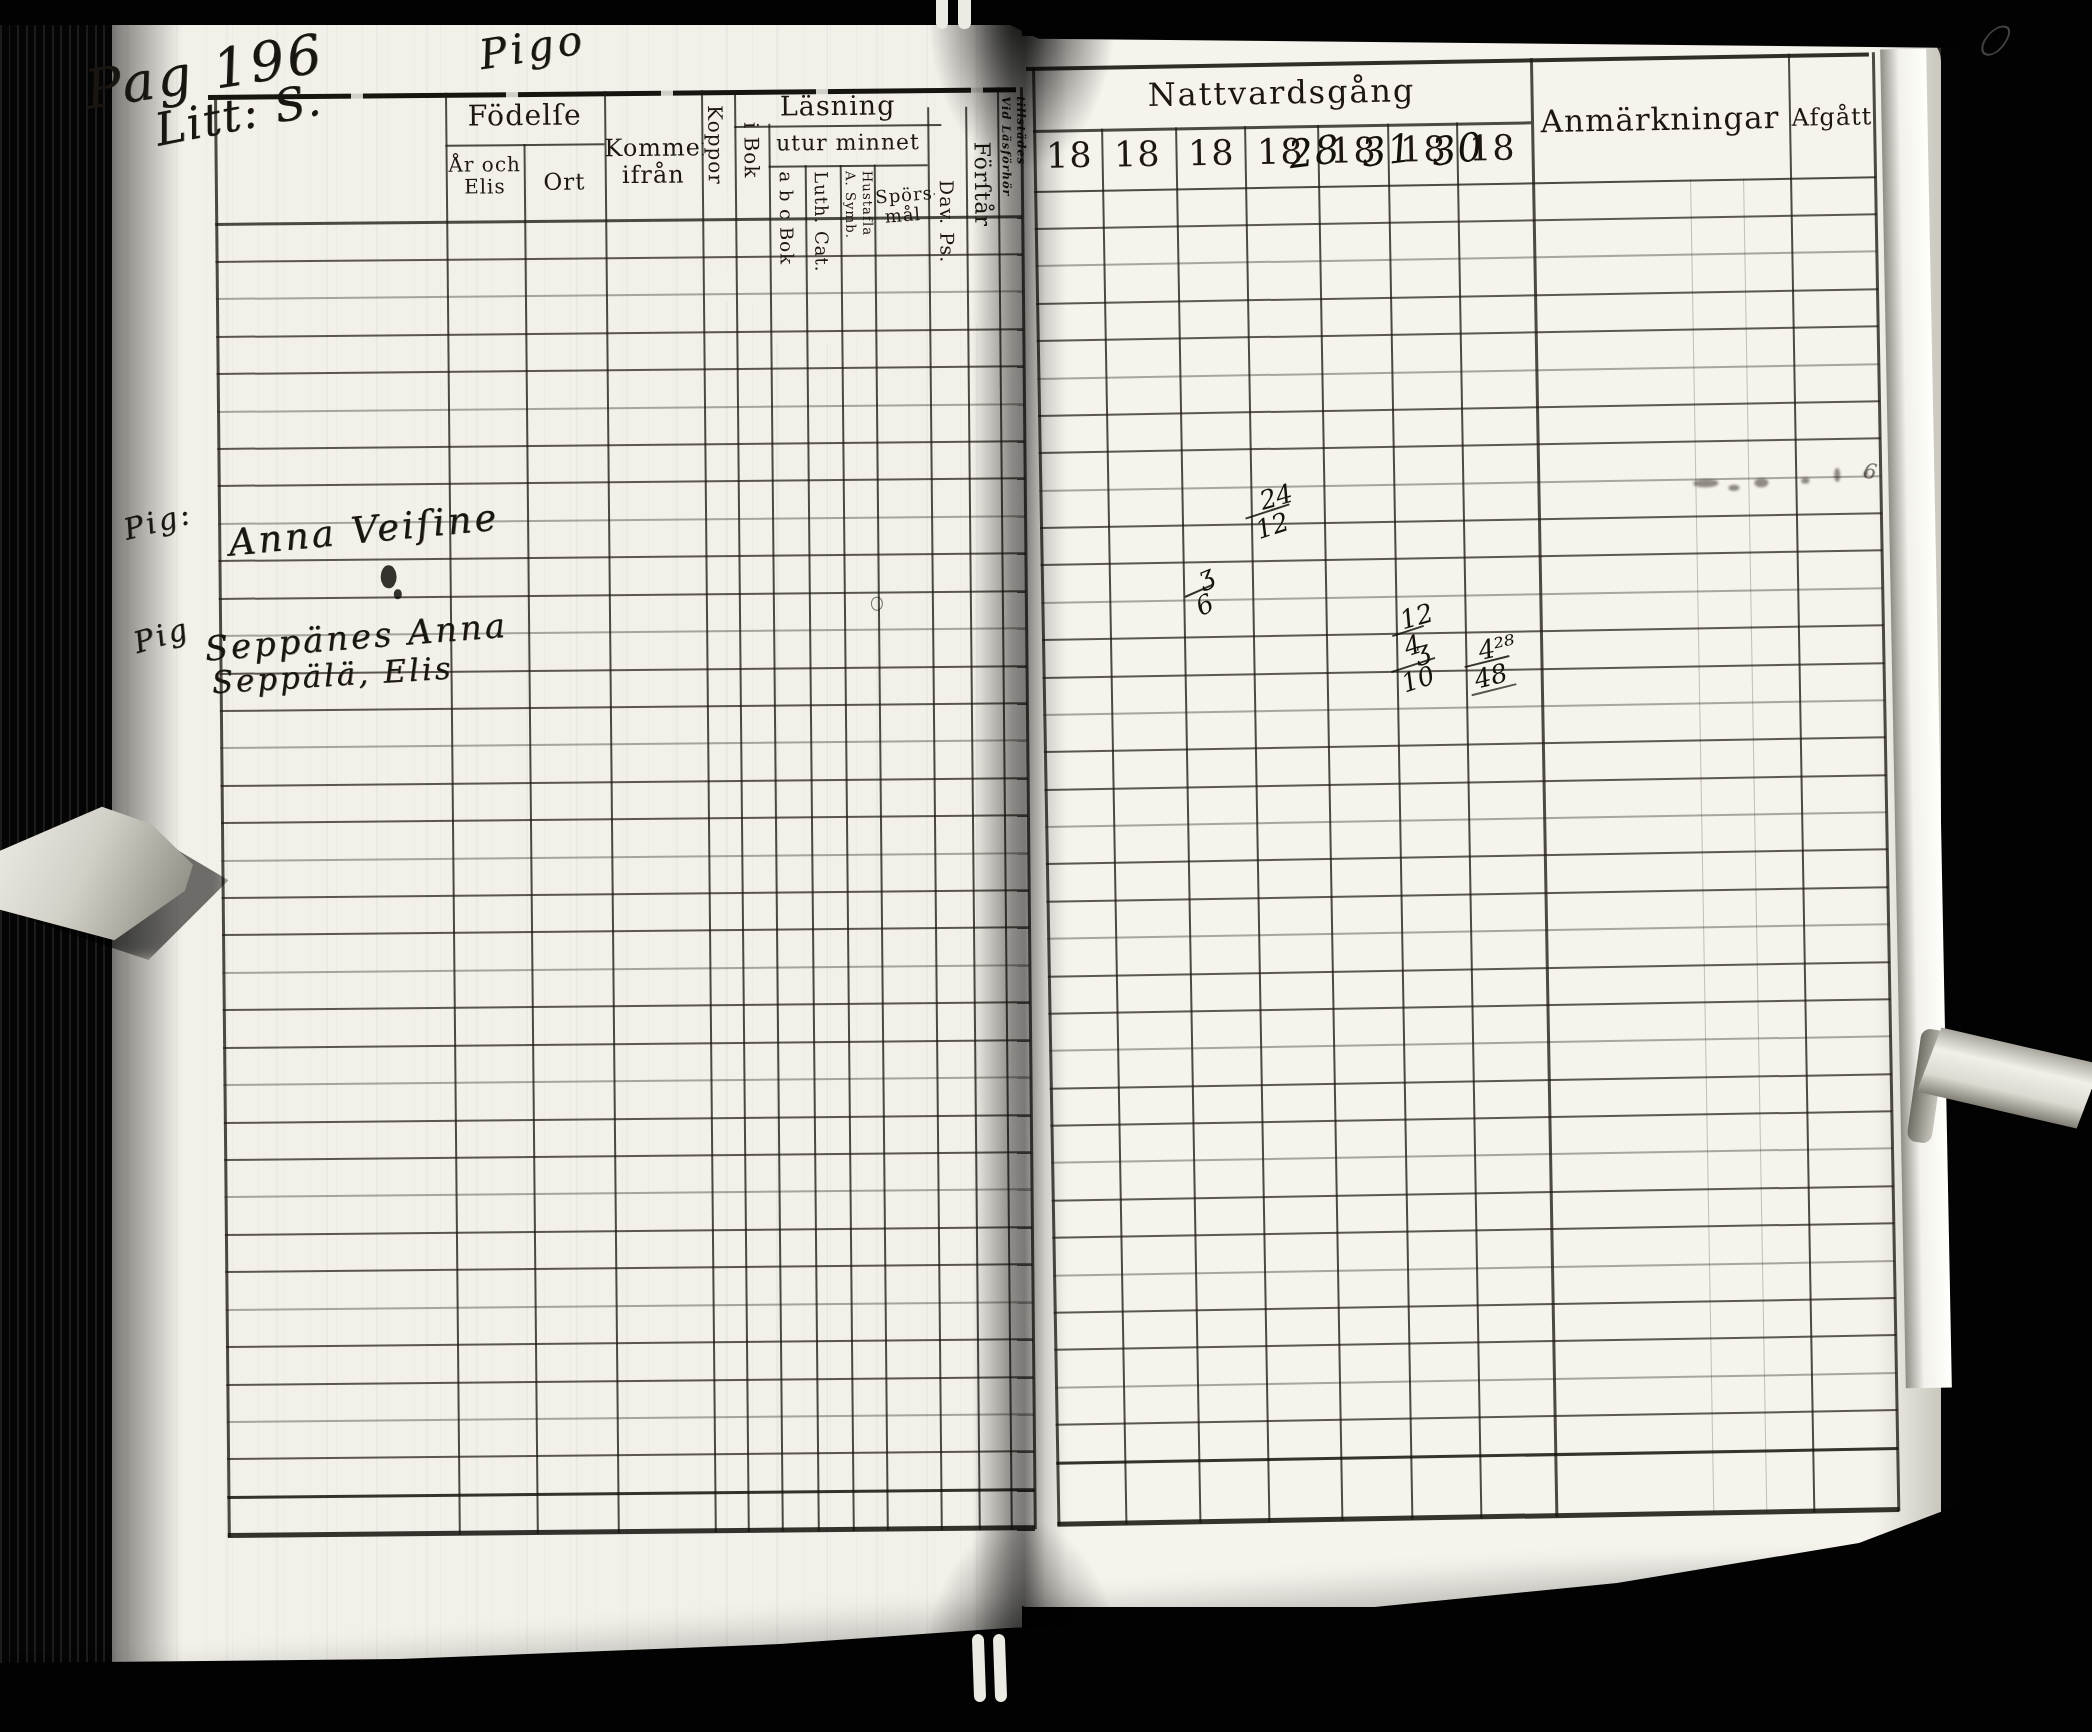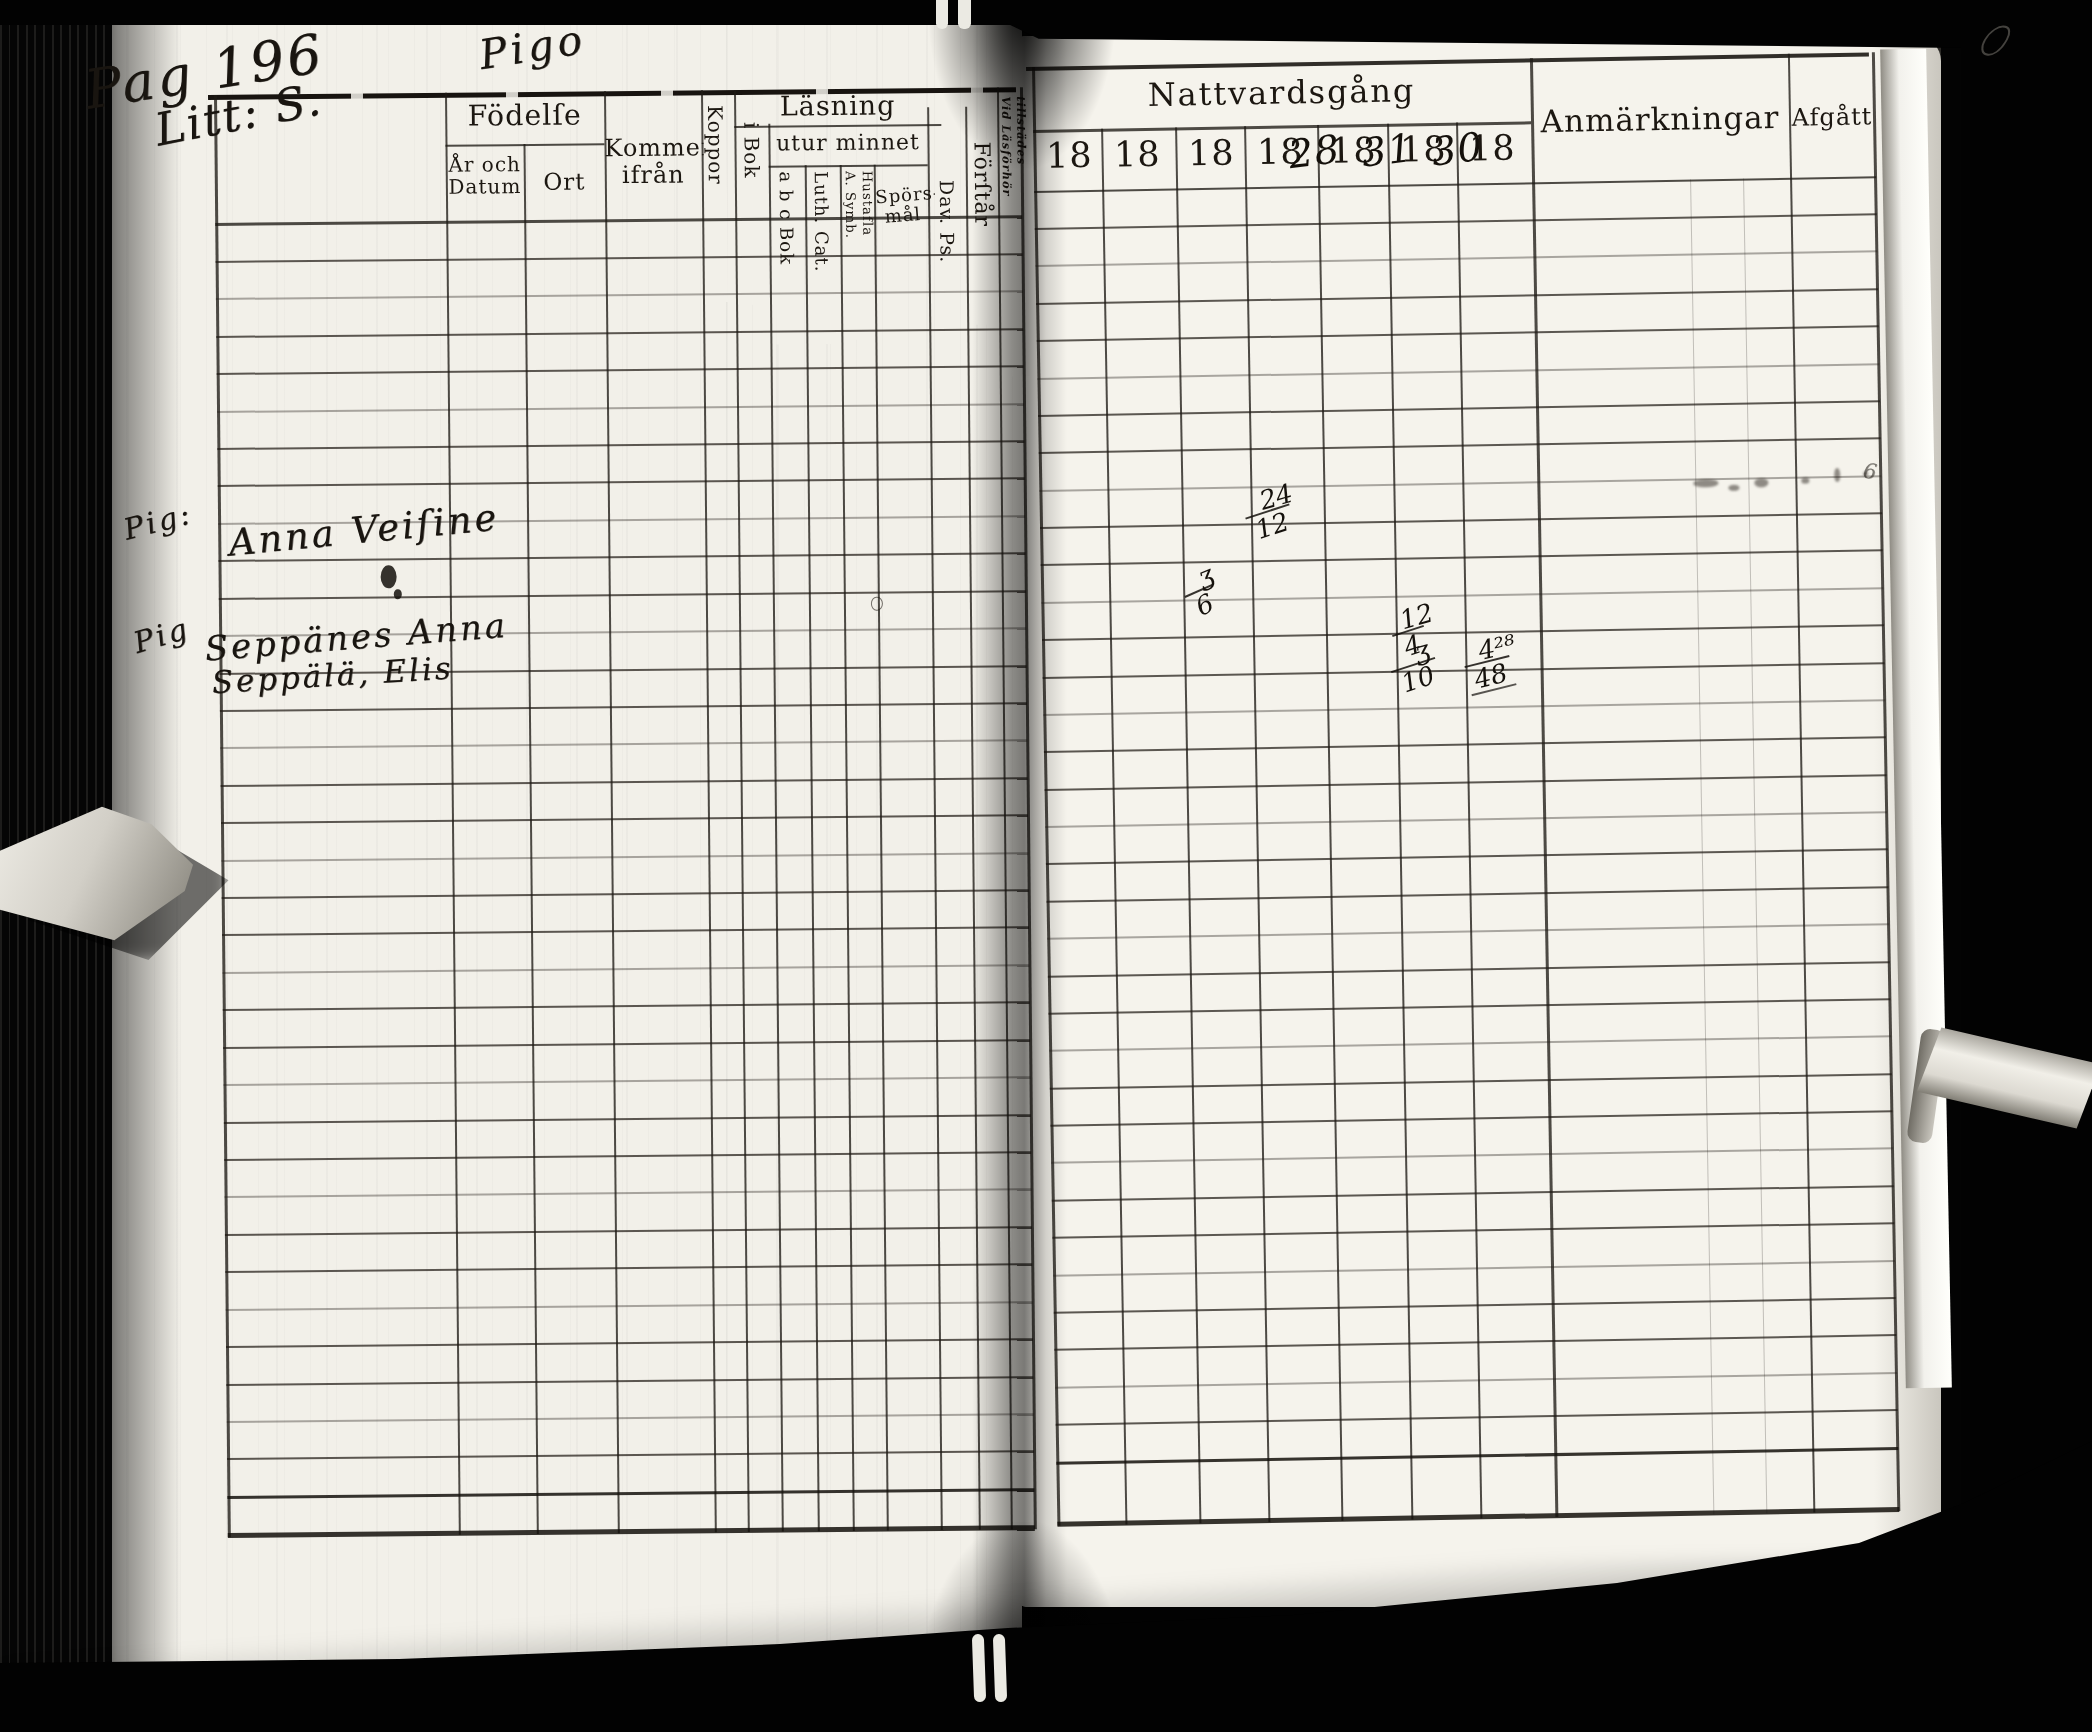--- a/index.html
+++ b/index.html
@@ -85,21 +85,21 @@
   <div class="page" id="page-left"></div>
   <div class="page" id="page-right"></div>
 
   <div class="hw" style="left:84px;top:40px;font-size:54px;transform:rotate(-9deg);letter-spacing:2.9px;z-index:5;">Pag 196</div>
   <div class="hw" style="left:154px;top:88px;font-size:45px;transform:rotate(-11deg);letter-spacing:1.9px;z-index:5;">Litt: S.</div>
   <div class="hw" style="left:479px;top:23px;font-size:41px;transform:rotate(-9deg);letter-spacing:3.8px;z-index:5;">Pigo</div>
 
   <div class="tbl" id="left-table">
     <div class="topborder"></div>
     <div class="hdr" style="left:231px;width:159px;top:7.6px;font-size:28.5px;">Födelſe</div>
-    <div class="hdr" style="left:231px;width:78px;top:61px;font-size:20px;">År och Datum</div>
+    <div class="hdr" style="left:231px;width:78px;top:61px;font-size:20px;">År och Elis</div>
     <div class="hdr" style="left:309px;width:81px;top:78px;font-size:23px;">Ort</div>
     <div class="hdr" style="left:390px;width:97px;top:44px;font-size:24px;">Kommen ifrån</div>
     <div class="hdr" style="left:520px;width:207px;top:1.9px;font-size:27px;">Läsning</div>
     <div class="hdr" style="left:554px;width:159px;top:42px;font-size:22px;">utur minnet</div>
     <div class="vtxt" style="left:489px;top:13.3px;height:195px;font-size:20px;">Koppor</div>
     <div class="vtxt" style="left:525px;top:30px;height:181px;font-size:20px;">i Bok</div>
     <div class="vtxt" style="left:560px;top:80px;height:171px;font-size:18px;">a b c Bok</div>
     <div class="vtxt" style="left:595px;top:80px;height:171px;font-size:18px;">Luth. Cat.</div>
     <div class="vpair" style="left:627px;top:80px;height:171px;">
       <span class="vtxt" style="font-size:13.3px;">A. Symb.</span>

